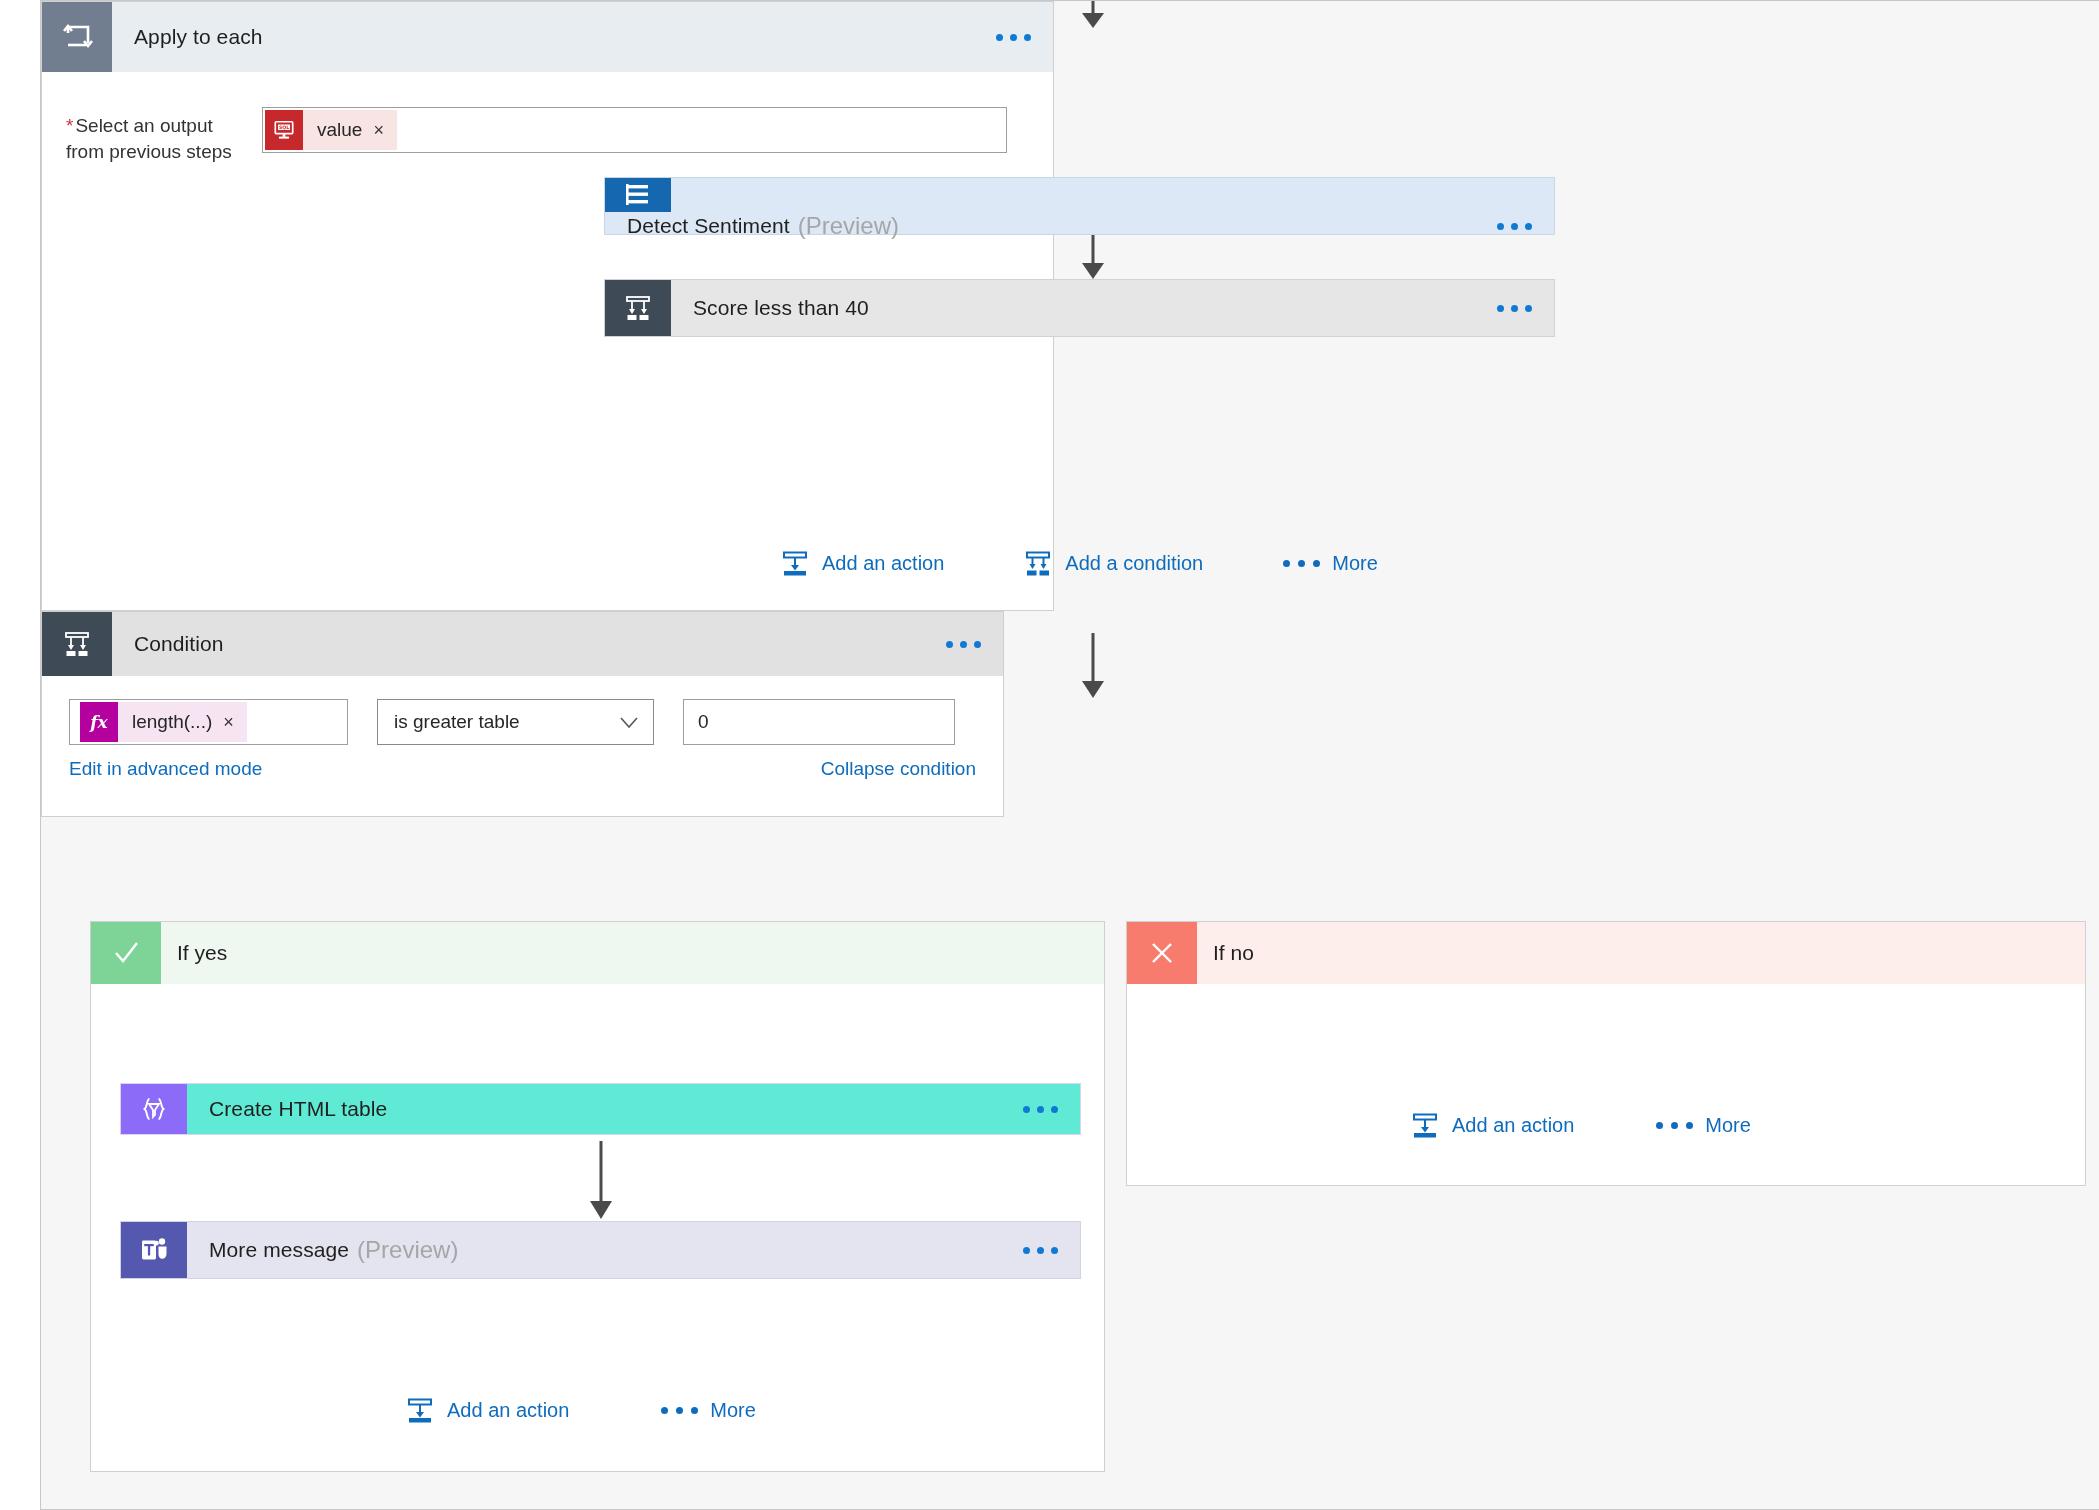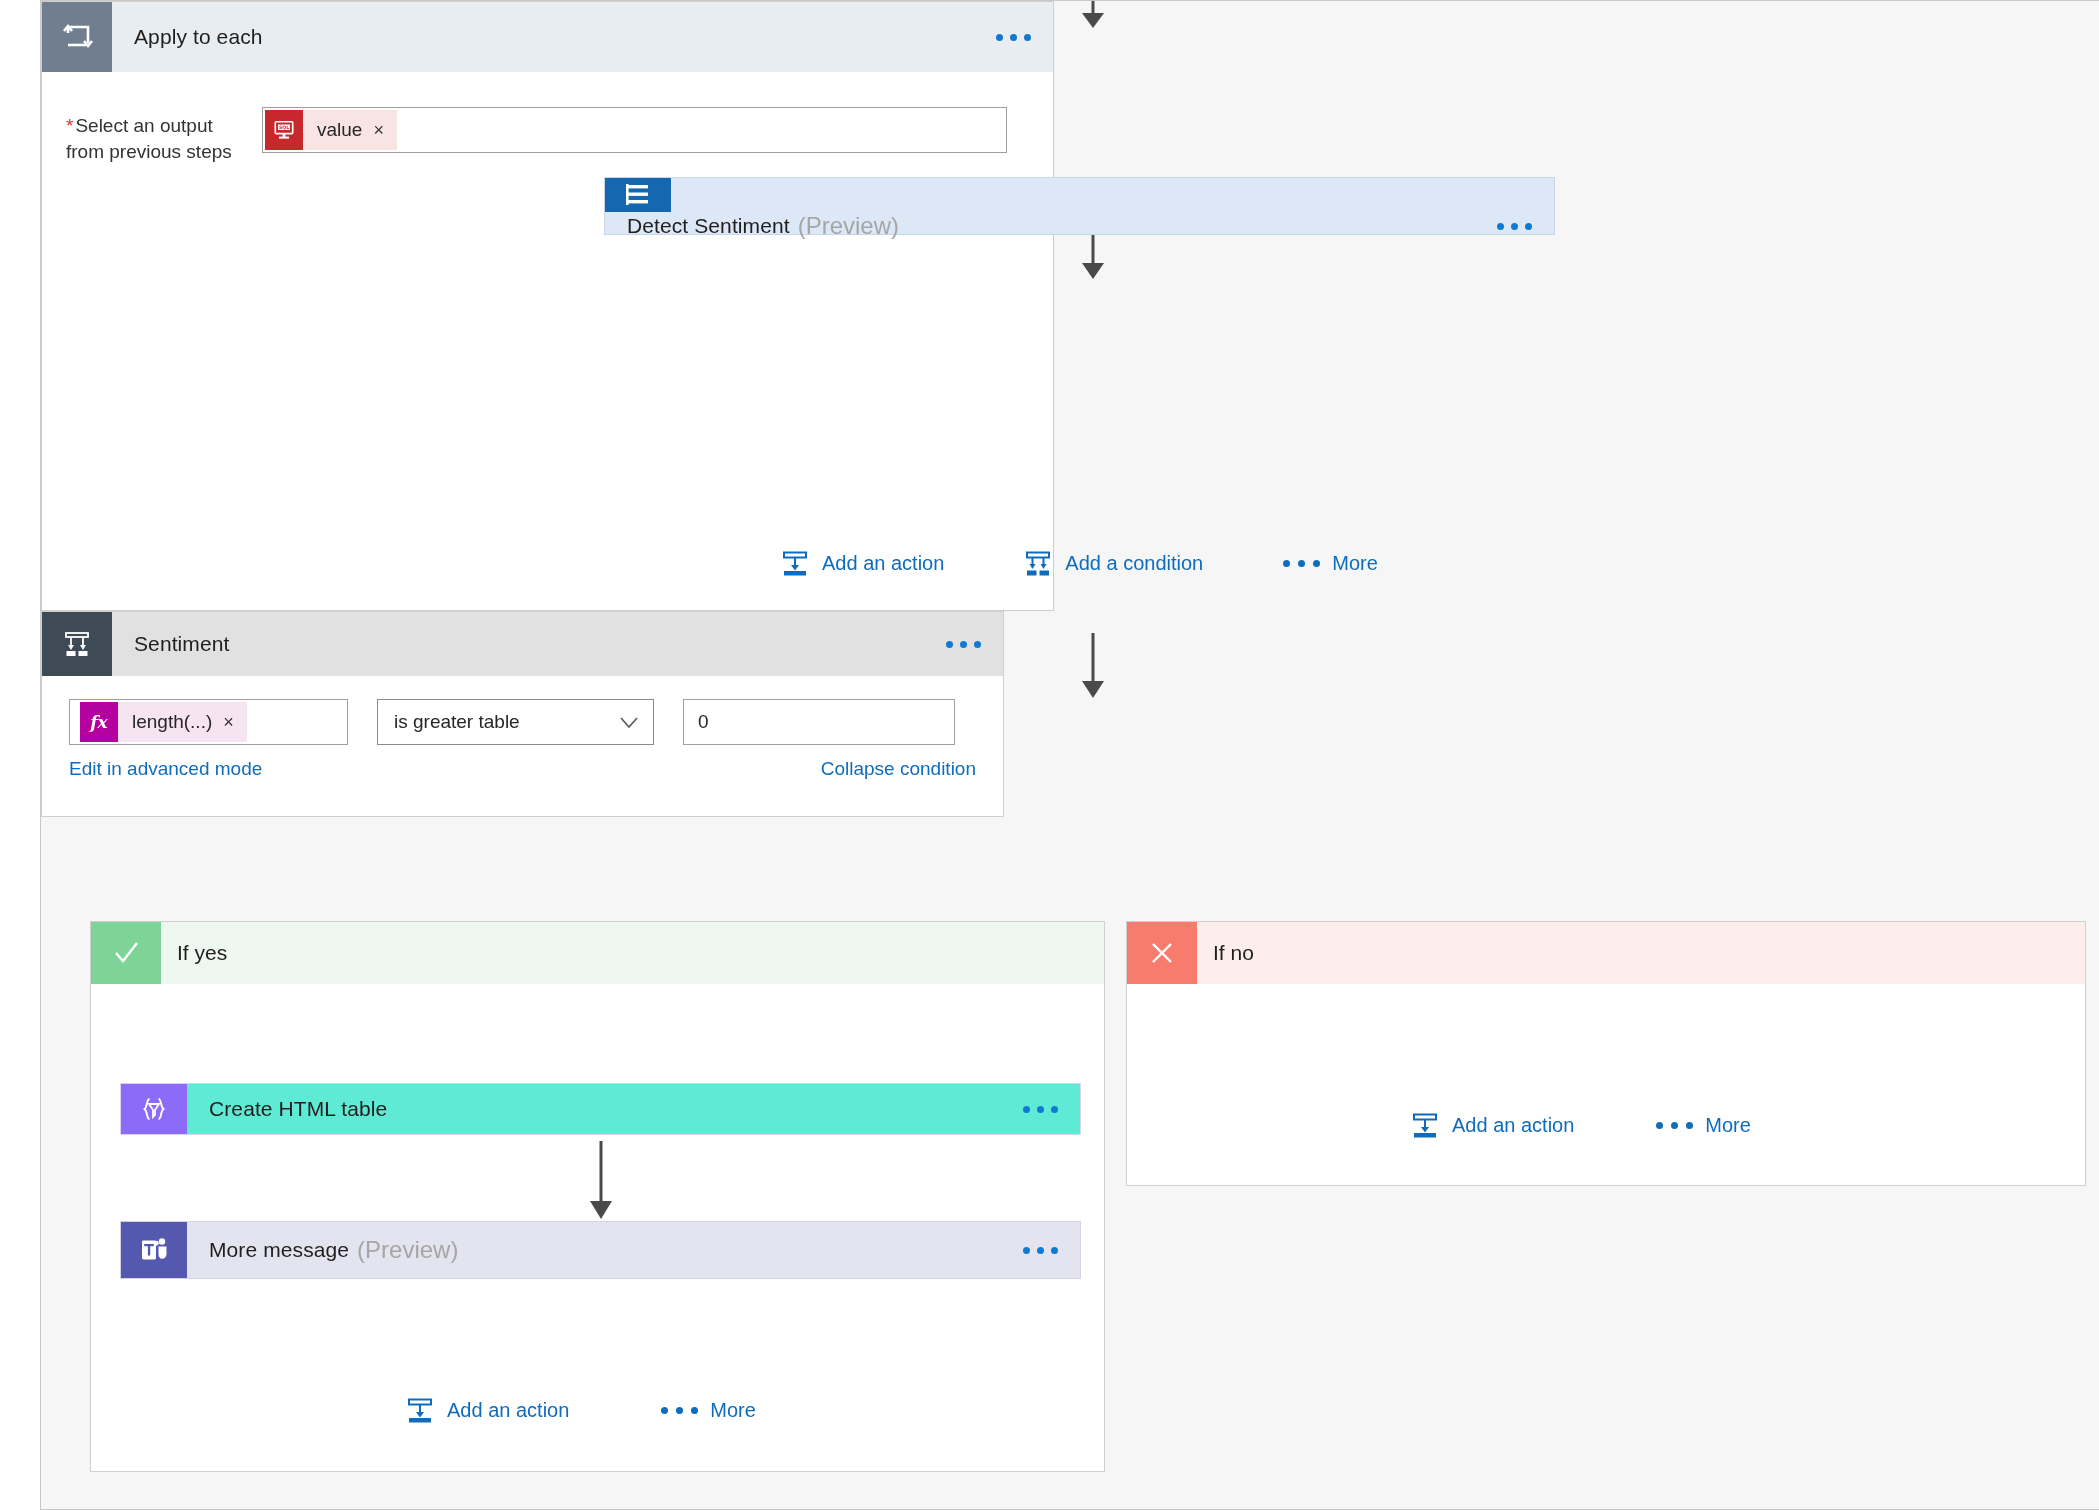--- a/index.html
+++ b/index.html
@@ -395,20 +395,43 @@
     </div>
   </div>
 
   <div class="connector" style="left:1032px; top:234px;">
     <svg width="40" height="46" viewBox="0 0 40 46">
       <line x1="20" y1="0" x2="20" y2="30" stroke="#4a4a4a" stroke-width="3"></line>
       <polygon points="9,28 31,28 20,44" fill="#4a4a4a"></polygon>
     </svg>
   </div>
 
+  <div class="node" id="score-less-than">
+    <div class="node-bar">
+      <div class="node-icon">
+        <svg width="34" height="34" viewBox="0 0 34 34">
+          <rect x="6" y="6" width="22" height="4" fill="none" stroke="#ffffff" stroke-width="1.8"></rect>
+          <line x1="11" y1="10" x2="11" y2="19" stroke="#ffffff" stroke-width="1.8"></line>
+          <line x1="23" y1="10" x2="23" y2="19" stroke="#ffffff" stroke-width="1.8"></line>
+          <polygon points="8,18 14,18 11,23" fill="#ffffff"></polygon>
+          <polygon points="20,18 26,18 23,23" fill="#ffffff"></polygon>
+          <rect x="6.5" y="24" width="9" height="5" fill="#ffffff"></rect>
+          <rect x="18.5" y="24" width="9" height="5" fill="#ffffff"></rect>
+        </svg>
+      </div>
+      <div class="node-body">
+        <span class="node-title">Score less than 40</span>
+        <span class="ellipsis">
+            <i></i>
+            <i></i>
+            <i></i>
+          </span>
+      </div>
+    </div>
+  </div>
 
   <div class="action-row" id="apply-actions">
     <div class="action-btn">
       <span>
         <svg width="28" height="28" viewBox="0 0 28 28">
           <rect x="3" y="3.5" width="22" height="5" fill="none" stroke="#0f6cbd" stroke-width="2"></rect>
           <line x1="14" y1="8.5" x2="14" y2="17.5" stroke="#0f6cbd" stroke-width="2"></line>
           <polygon points="10,16 18,16 14,21.5" fill="#0f6cbd"></polygon>
           <rect x="3" y="22" width="22" height="4.5" fill="#0f6cbd"></rect>
         </svg>
@@ -453,21 +476,21 @@
           <rect x="6" y="6" width="22" height="4" fill="none" stroke="#ffffff" stroke-width="1.8"></rect>
           <line x1="11" y1="10" x2="11" y2="19" stroke="#ffffff" stroke-width="1.8"></line>
           <line x1="23" y1="10" x2="23" y2="19" stroke="#ffffff" stroke-width="1.8"></line>
           <polygon points="8,18 14,18 11,23" fill="#ffffff"></polygon>
           <polygon points="20,18 26,18 23,23" fill="#ffffff"></polygon>
           <rect x="6.5" y="24" width="9" height="5" fill="#ffffff"></rect>
           <rect x="18.5" y="24" width="9" height="5" fill="#ffffff"></rect>
         </svg>
       </div>
       <div class="node-body">
-        <span class="node-title">Sentiment</span>
+        <span class="node-title">Condition</span>
         <span class="ellipsis">
             <i></i>
             <i></i>
             <i></i>
           </span>
       </div>
     </div>
 
     <div id="condition-row">
       <div class="cond-box" id="cond-expression">

